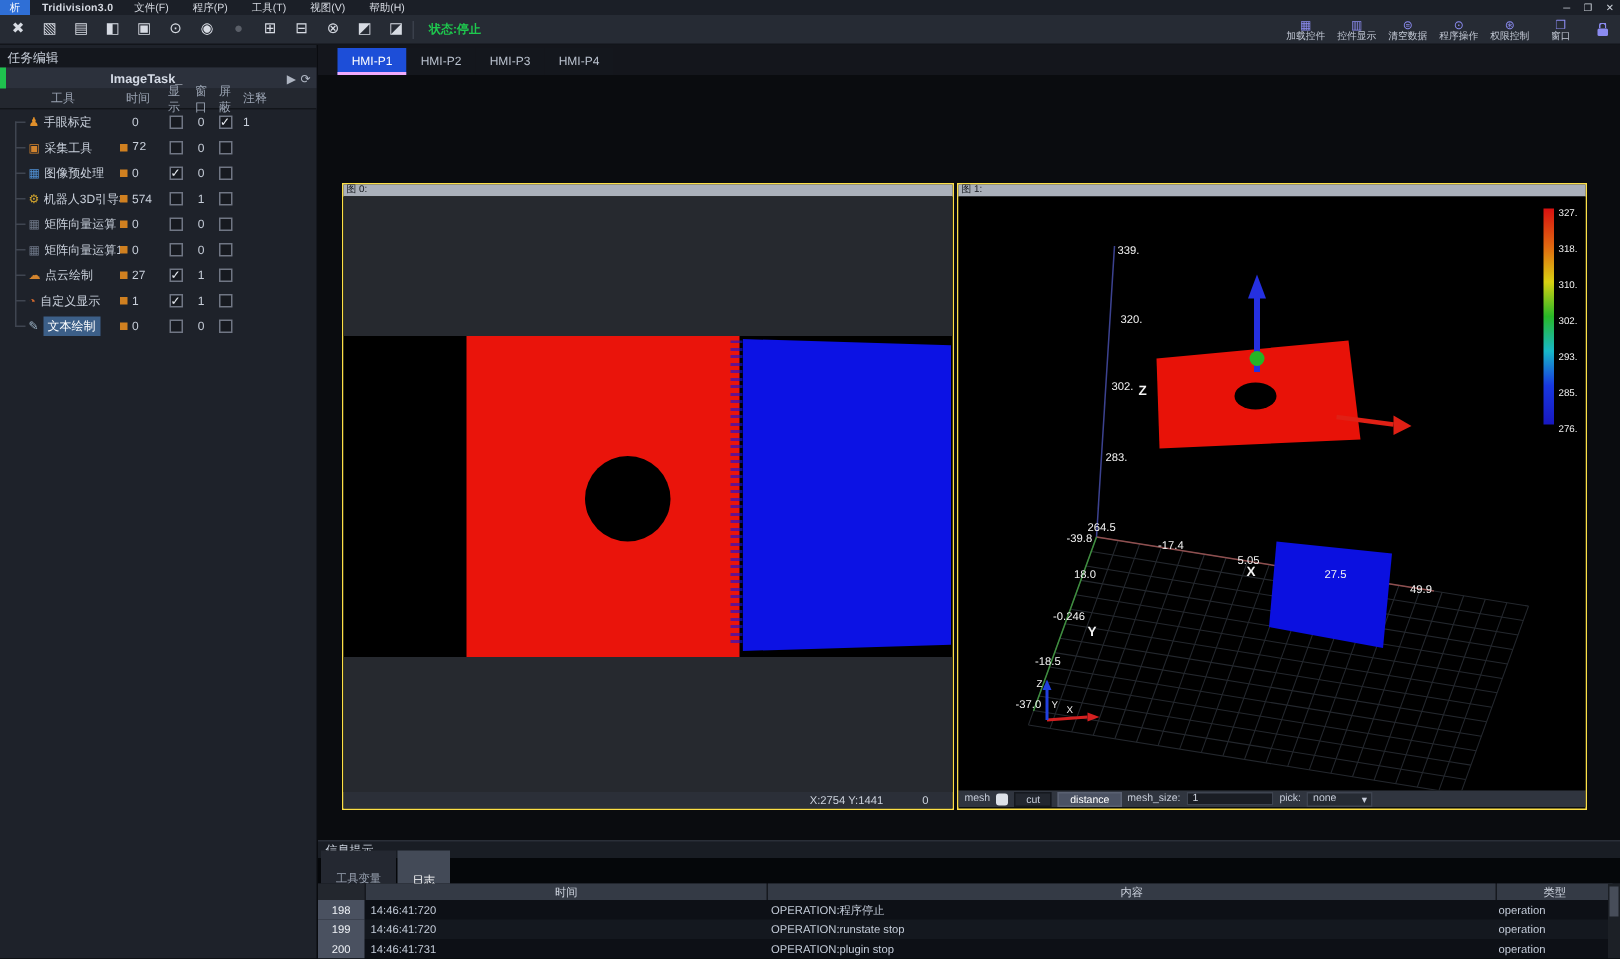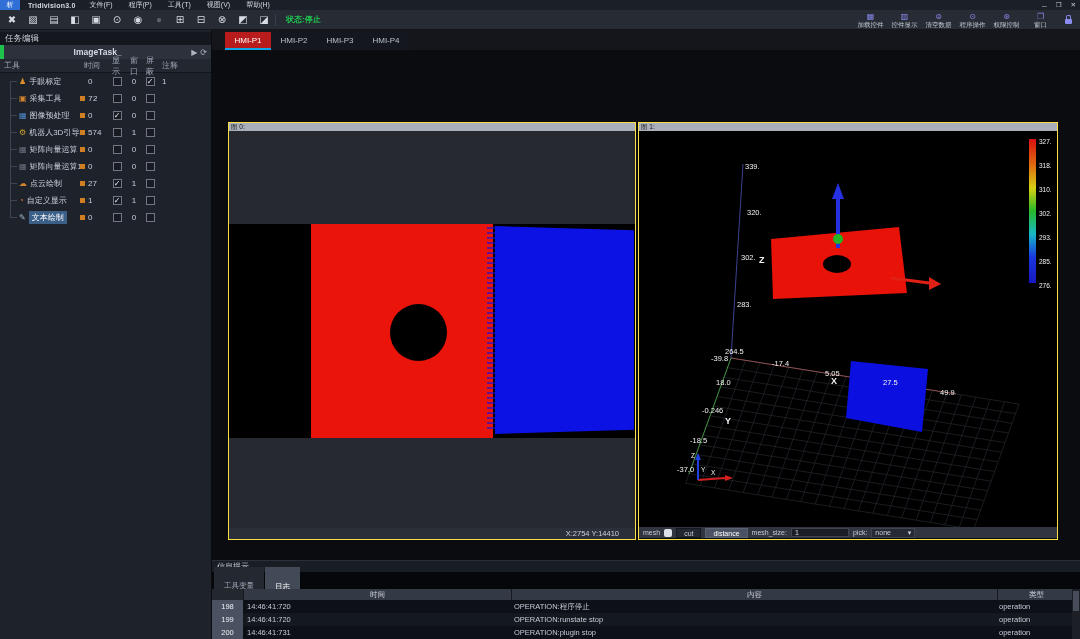--- a/index.html
+++ b/index.html
@@ -55,42 +55,42 @@
   .row-label { white-space:nowrap; overflow:hidden; }
   .bullet { width:5px; height:5px; background:#d08020; margin-right:3px; flex:none; }
   .cb { width:9px; height:9px; border:1px solid #707684; background:#171a20; color:#e9edf3;
     font-size:8px; line-height:7px; text-align:center; }
 
   
   .main { position:absolute; left:212px; top:30px; width:868px; height:609px; background:#0a0c0f; }
   .tabbar { position:absolute; left:0; top:0; width:868px; height:20px; background:#14161c; display:flex; padding-left:13px; }
   .tab { width:46px; height:18px; margin-top:2px; line-height:17px; text-align:center;
     font-size:8px; color:#b9c1cd; background:#14171d; }
-  .tab.active { background:#b91c1c; color:#fff; border-bottom:2px solid #0ea5e9; }
+  .tab.active { background:#1d4ed8; color:#fff; border-bottom:2px solid #f0abfc; }
   .coordbar { position:absolute; left:16px; top:40px; width:829px; height:30px; background:#7b818c;
     color:#fff; font-size:16.5px; text-align:center; line-height:30px; letter-spacing:.3px; }
 
   .panel { position:absolute; border:1px solid #fde047; }
   .panel-title { height:8px; line-height:8px; background:#aab0ba; color:#15181d;
     font-size:6.5px; padding-left:2px; }
   .panel-left  { left:16px;  top:92px; width:408px; height:418px; }
   .panel-right { left:426px; top:92px; width:420px; height:418px; }
 
   .lv-content { position:relative; width:406px; height:397px; background:#000; overflow:hidden; }
   .band-top    { position:absolute; left:0; top:0;    width:406px; height:93px; background:#26292f; }
   .band-bottom { position:absolute; left:0; top:307px; width:406px; height:90px; background:#26292f; }
   .red-rect { position:absolute; left:82px; top:93px; width:182px; height:214px; background:#ea140b; }
   .hole { position:absolute; left:161px; top:173px; width:57px; height:57px; border-radius:50%; background:#000; }
   .blue-rect { position:absolute; left:266px; top:95px; width:139px; height:208px; background:#0c12e4;
     clip-path:polygon(0 0,100% 2%,100% 98%,0 100%); }
   .speckle { position:absolute; left:258px; top:96px; width:8px; height:205px; opacity:.6;
     background:repeating-linear-gradient(180deg,#0c12e4 0 2px,transparent 2px 5px); }
   .lv-status { height:11px; background:#2b2f38; display:flex; align-items:center;
     justify-content:flex-end; font-size:7.5px; color:#ccd2dd; }
-  .lv-status .cursor { }
+  .lv-status .cursor { margin-right:26px; }
   .lv-status .val { margin-right:16px; }
 
   #view3d { display:block; background:#000; }
   .rv-toolbar { height:11px; background:#30353f; display:flex; align-items:center; gap:4px;
     padding-left:4px; font-size:7px; color:#c6ccd8; }
   .mesh-cb { width:8px; height:8px; background:#dde1e8; border-radius:2px; }
   .rv-btn { height:10px; line-height:9px; padding:0 7px; background:#23272f;
     border:1px solid #15181e; color:#c6ccd8; font-size:7px; }
   .rv-btn.active { background:#4b5263; color:#fff; border-color:#5a6172; }
   .rv-input { width:58px; height:9px; background:#1a1d24; border:1px solid #3e4450;
@@ -189,21 +189,21 @@
   <div class="sb-title">任务编辑</div>
   <div class="sb-task">
     <div class="sb-accent"></div>
     <div class="sb-taskname">ImageTask_</div>
     <div class="sb-taskicons">
       <span>▶</span>
       <span>⟳</span>
     </div>
   </div>
   <div class="sb-cols">
-      <div class="sb-col" style="width: 80px;">工具</div>
+      <div class="sb-col" style="width: 80px; text-align: center;">工具</div>
       <div class="sb-col" style="width: 28px;">时间</div>
       <div class="sb-col" style="width: 18px;">显示</div>
       <div class="sb-col" style="width: 16px;">窗口</div>
       <div class="sb-col" style="width: 16px;">屏蔽</div>
       <div class="sb-col" style="width: 53px;">注释</div>
     </div>
   <div style="position:relative;">
     <div class="tree-vline" style="top:8px; height:137px;"></div>
     <div>
         <div class="sb-row">

